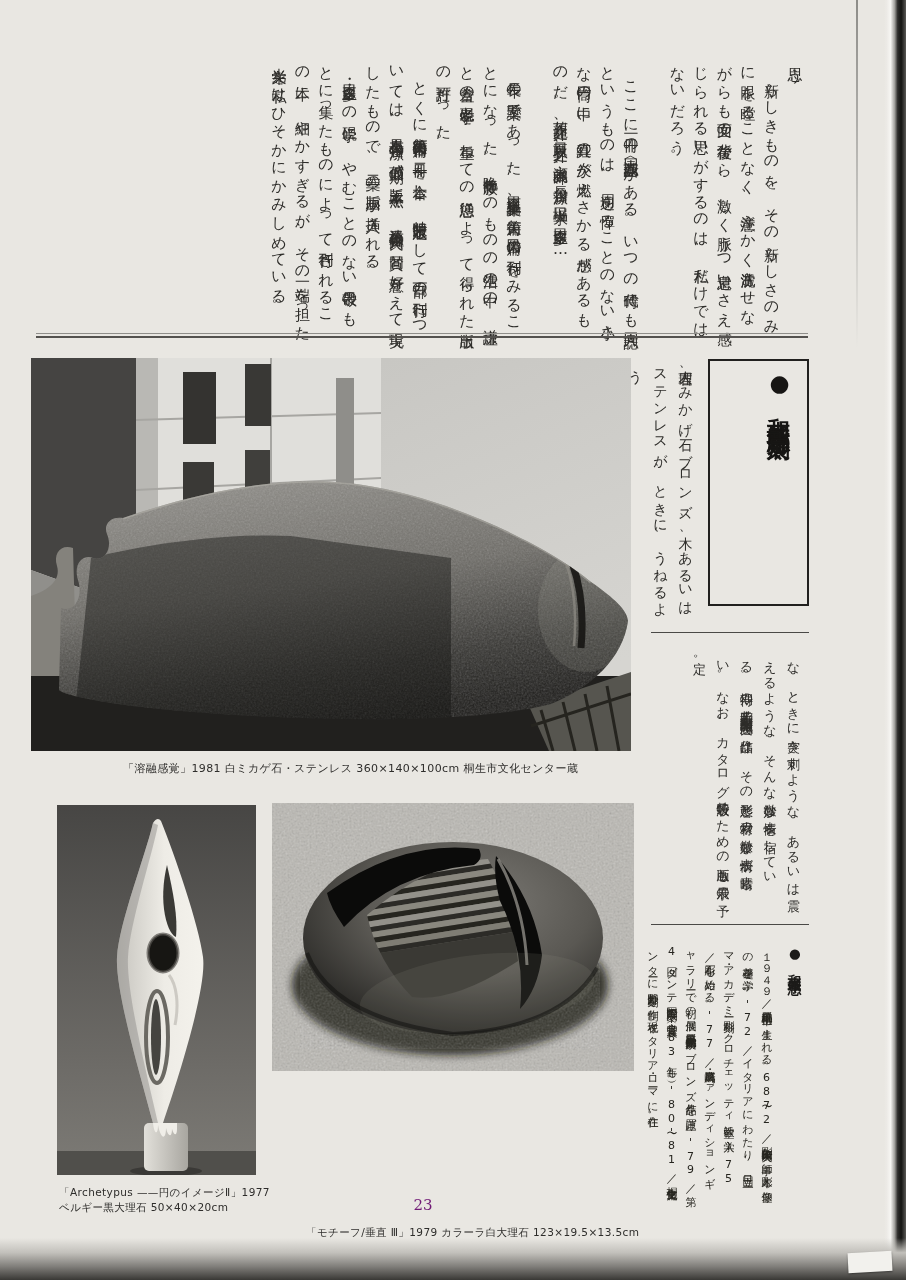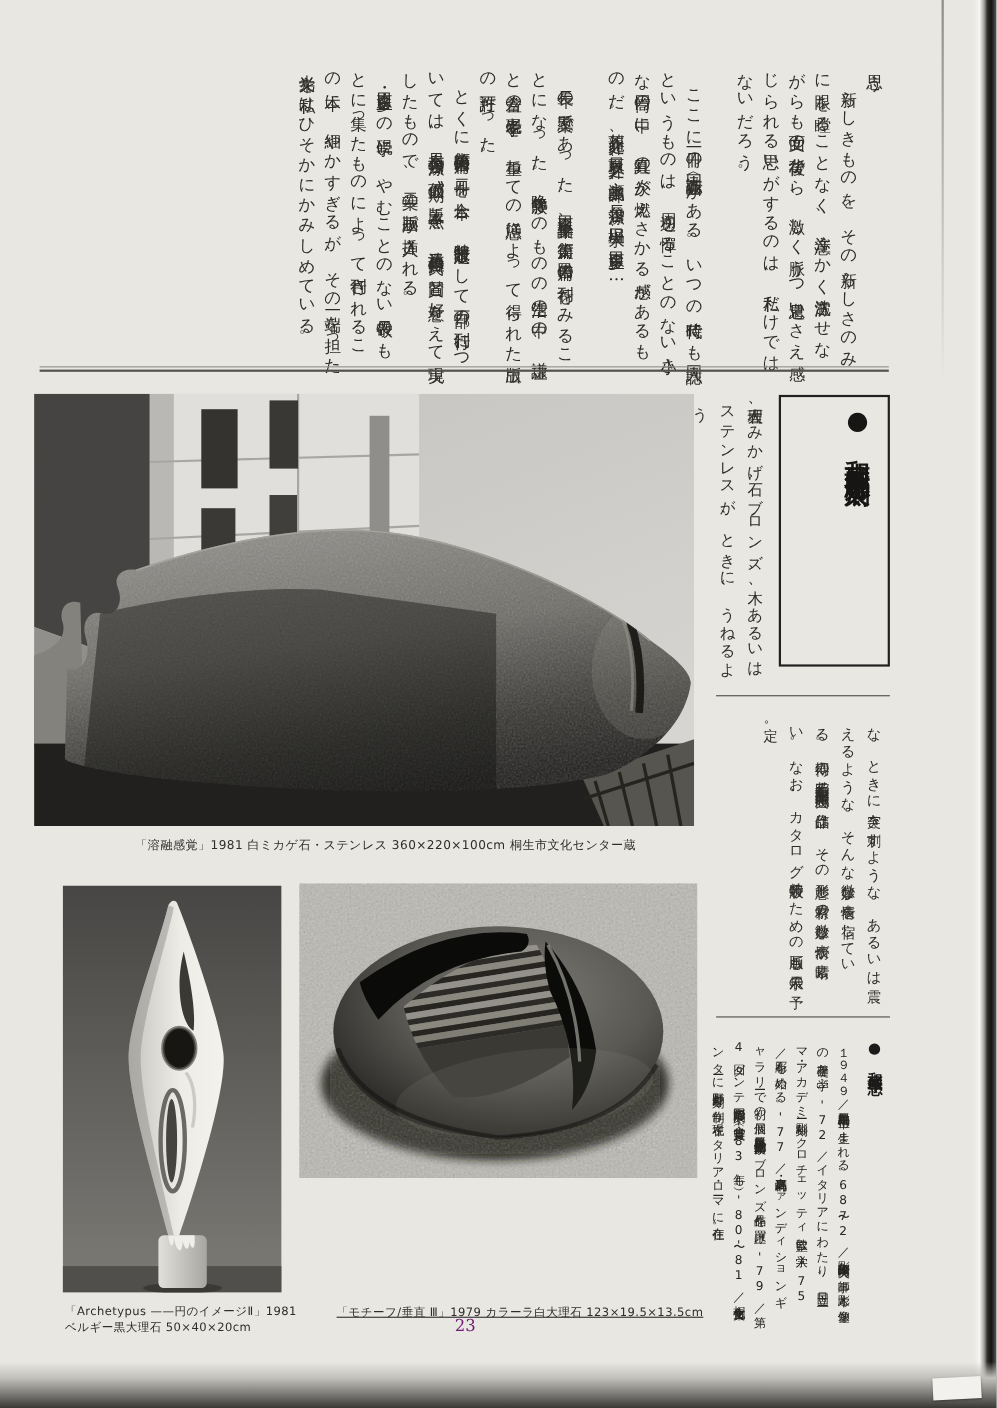--- a/index.html
+++ b/index.html
@@ -62,21 +62,21 @@
   .bio .bio-p{
     margin:0;font-size:11px;line-height:19px;letter-spacing:0.6px;color:#26251f;
   }
   
   .cap{
     font-family:"DejaVu Sans","Liberation Sans",sans-serif;
     font-size:11px;letter-spacing:0.4px;color:#2e2d2b;
   }
   .cap-main{left:123px;top:761px;}
   .cap-left{left:59px;top:1185px;line-height:14.5px;font-size:10.5px;}
-  .cap-mid{left:306px;top:1186px;font-size:10.5px;text-decoration:underline;}
+  .cap-mid{left:306px;top:1226px;font-size:10.5px;}
   .pagenum{left:393px;top:1196px;width:60px;text-align:center;font-size:15px;color:#701a75;}
   
   .scan-right{
     right:0;top:0;bottom:0;width:22px;
     background:linear-gradient(90deg,rgba(0,0,0,0) 0%,#eceae6 12%,#f7f6f3 30%,#a3a29e 48%,#302f2d 62%,#141412 78%,#3a3937 90%,#5a5956 100%);
   }
   .scan-crease{right:48px;top:0;width:2px;height:348px;background:linear-gradient(180deg,#8d8c88,#c6c5c1 60%,rgba(0,0,0,0));}
   .scan-bottom{
     left:0;right:0;bottom:0;height:42px;
     background:linear-gradient(180deg,rgba(0,0,0,0) 0%,#c2c0bb 35%,#807e7a 68%,#393835 100%);
@@ -144,21 +144,21 @@
       <rect x="0" y="100" width="600" height="293" filter="url(#speck)" opacity="0.28"></rect>
       <ellipse cx="555" cy="252" rx="48" ry="62" fill="#a09e96" opacity="0.20"></ellipse>
       <path d="M92,160 C180,130 262,116 332,127 C420,140 520,190 560,224" stroke="#b7b5ae" stroke-width="3" opacity="0.5" fill="none"></path>
       <path d="M500,146 C538,180 556,224 550,290" stroke="#161513" stroke-width="7" fill="none" opacity="0.9"></path>
       <path d="M493,142 C531,176 549,222 543,288" stroke="#8e8c84" stroke-width="2.5" fill="none" opacity="0.7"></path>
       <path d="M60,200 C120,185 200,175 260,178 L420,200 L420,393 L40,393 Z" fill="#141312" opacity="0.45"></path>
     </g>
   </svg>
 </div>
 
-<div class="abs cap cap-main">「溶融感覚」1981 白ミカゲ石・ステンレス 360×220×100cm 桐生市文化センター蔵</div>
+<div class="abs cap cap-main">「溶融感覚」1981 白ミカゲ石・ステンレス 360×140×100cm 桐生市文化センター蔵</div>
 
 <div class="abs title-box">
   <div class="v t">●和南城孝志彫刻展</div>
 </div>
 
 <div class="abs v lead">大理石、みかげ石、ブロンズ、木、あるいはステンレスが、ときに、うねるよう</div>
 
 <div class="abs rule-sm" style="top:632px;"></div>
 
 <div class="abs v exh-body">な、ときに突き刺すような、あるいは震えるような、そんな微妙な表情を宿している。期待の若手彫刻家・和南城孝志氏の作品は、その形態と素材の微妙な表情が素晴しい。なお、カタログ特装版のための版画も展示の予定。</div>
@@ -252,21 +252,21 @@
     </g>
     <path d="M55,90 Q130,36 207,46 Q212,56 202,62 Q122,70 72,124 Q58,104 55,90 Z" fill="#0b0b0a"></path>
     <path d="M224,53 Q262,96 270,152 Q266,186 248,206 Q254,150 228,98 Q221,72 224,53 Z" fill="#0b0b0a"></path>
     <path d="M226,56 Q252,102 255,162" stroke="#8d8b84" stroke-width="3" fill="none" opacity="0.8"></path>
     <ellipse cx="205" cy="190" rx="118" ry="38" fill="#979289" opacity="0.14" transform="rotate(-7 205 190)"></ellipse>
     <path d="M35,150 Q60,215 181,231 Q290,225 325,165" stroke="#0e0d0c" stroke-width="4" fill="none" opacity="0.5"></path>
   </svg>
 </div>
 
 <div class="abs cap cap-left">
-  <div>「Archetypus ——円のイメージⅡ」1981</div>
+  <div>「Archetypus ——円のイメージⅡ」1977</div>
   <div>ベルギー黒大理石 50×40×20cm</div>
 </div>
 <div class="abs cap cap-mid">「モチーフ/垂直 Ⅲ」1979 カラーラ白大理石 123×19.5×13.5cm</div>
 
 <div class="abs pagenum">23</div>
 
 <div class="abs scan-crease"></div>
 <div class="abs scan-right"></div>
 <div class="abs scan-bottom"></div>
 <div class="abs page-corner"></div>

